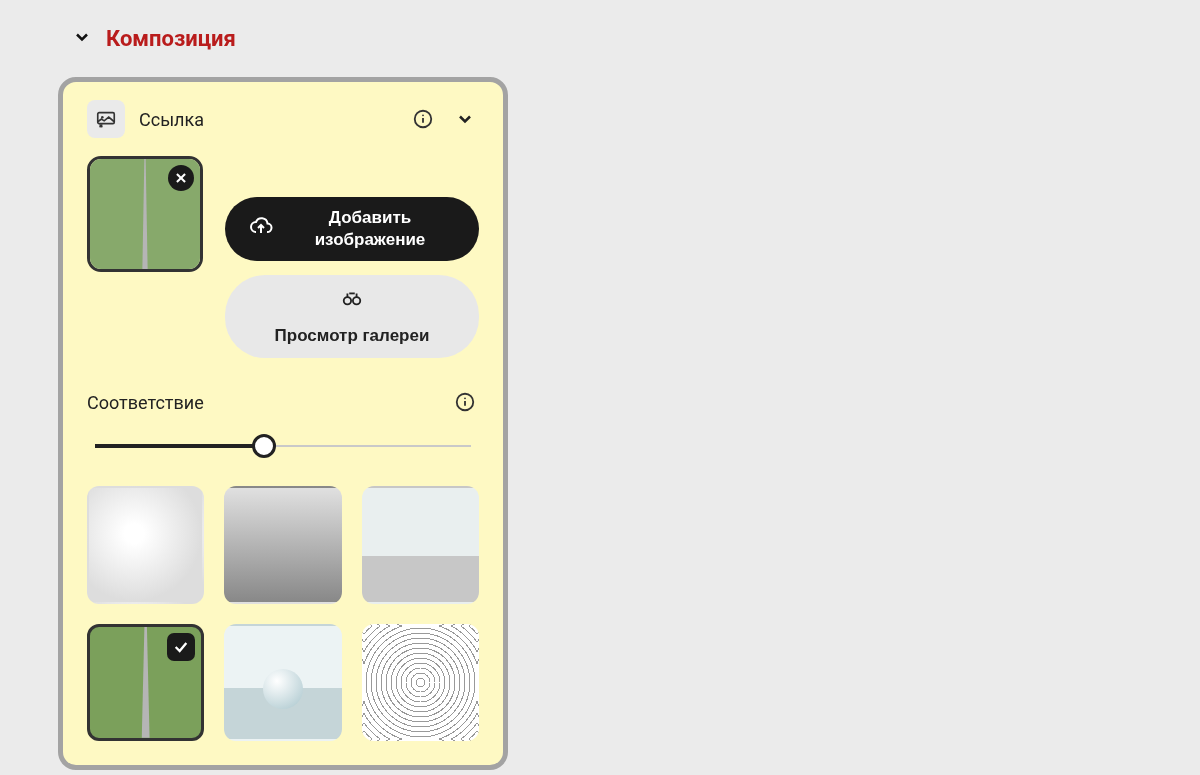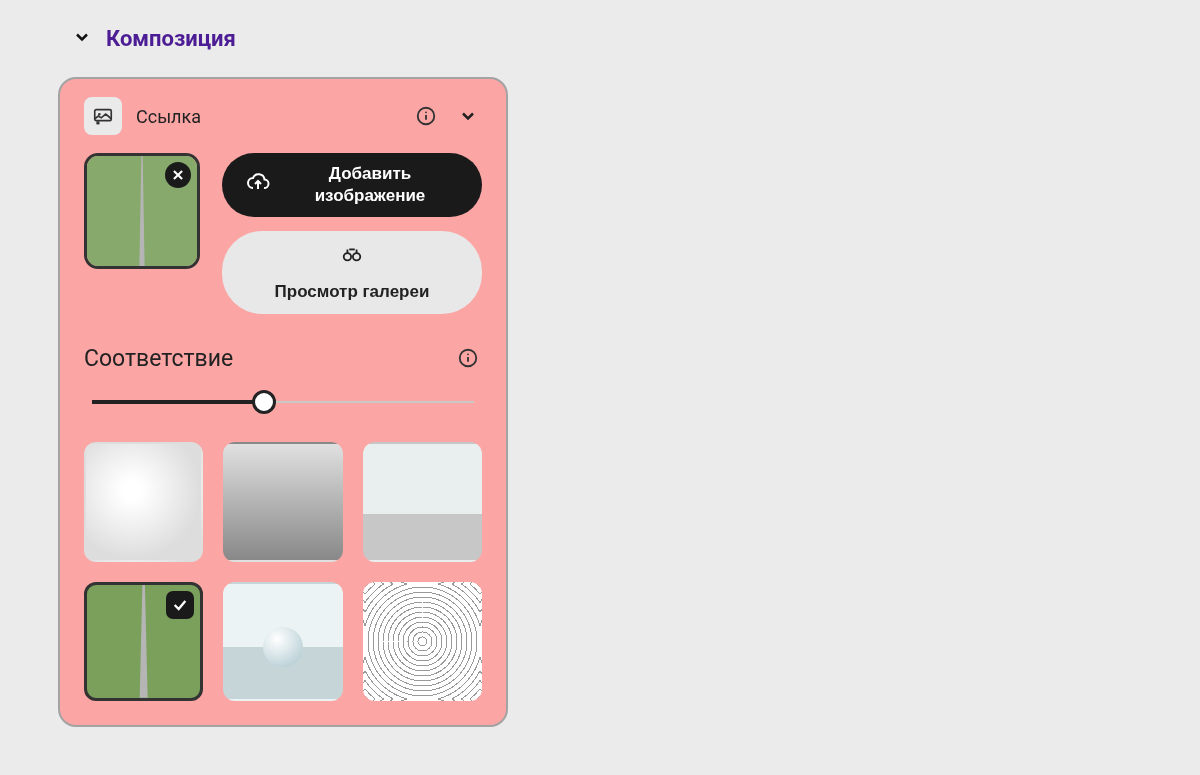--- a/index.html
+++ b/index.html
@@ -21,27 +21,27 @@
     display: flex;
     align-items: center;
     gap: 14px;
     margin-bottom: 18px;
     padding: 8px 0 8px 14px;
   }
   .section-header svg { width: 20px; height: 20px; }
   .section-title {
     font-size: 22px;
     font-weight: 700;
-    color: #4c1d95;
+    color: #b91c1c;
   }
   .card {
-    background: #fca5a5;
+    background: #fef9c3;
     border-radius: 18px;
     padding: 18px 24px 24px 24px;
-    border: 2px solid #a3a3a3;
+    border: 5px solid #a3a3a3;
   }
   .row-header {
     display: flex;
     align-items: center;
     gap: 14px;
     margin-bottom: 18px;
   }
   .icon-box {
     width: 38px;
     height: 38px;
@@ -108,20 +108,21 @@
     align-items: center;
     justify-content: center;
     color: #fff;
     cursor: pointer;
   }
   .btn-col {
     display: flex;
     flex-direction: column;
     gap: 14px;
     flex: 1;
+    margin-top: 41px;
   }
   .btn-primary {
     background: #1a1a1a;
     color: #fff;
     border: none;
     border-radius: 40px;
     padding: 10px 24px;
     font-size: 17px;
     font-weight: 600;
     display: flex;
@@ -146,21 +147,21 @@
     gap: 12px;
     cursor: pointer;
     flex-direction: column;
   }
   .slider-row {
     display: flex;
     align-items: center;
     margin-bottom: 16px;
   }
   .slider-label {
-    font-size: 23px;
+    font-size: 18px;
     color: #222;
     flex: 1;
   }
   .slider {
     position: relative;
     height: 28px;
     margin: 10px 8px 26px 8px;
   }
   .slider-track {
     position: absolute;

